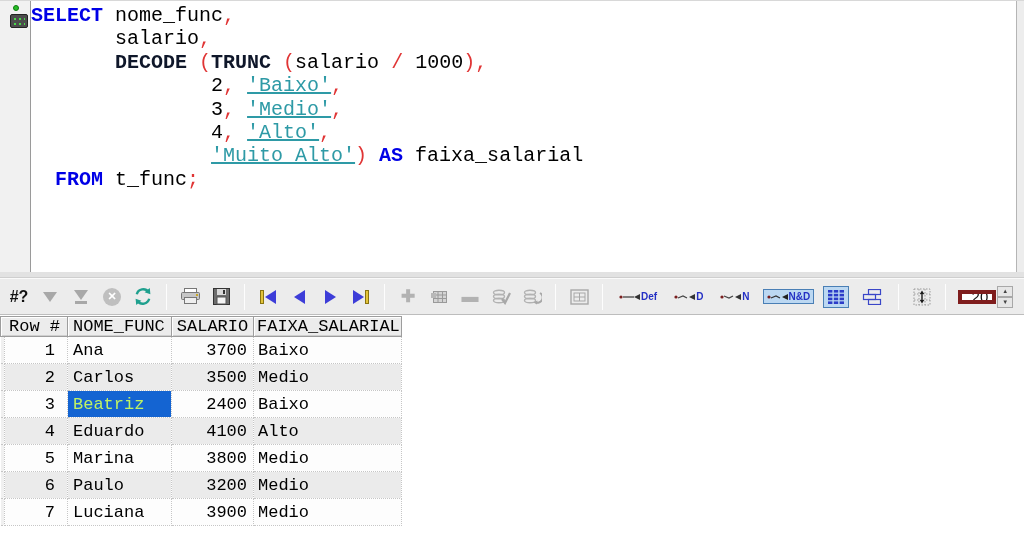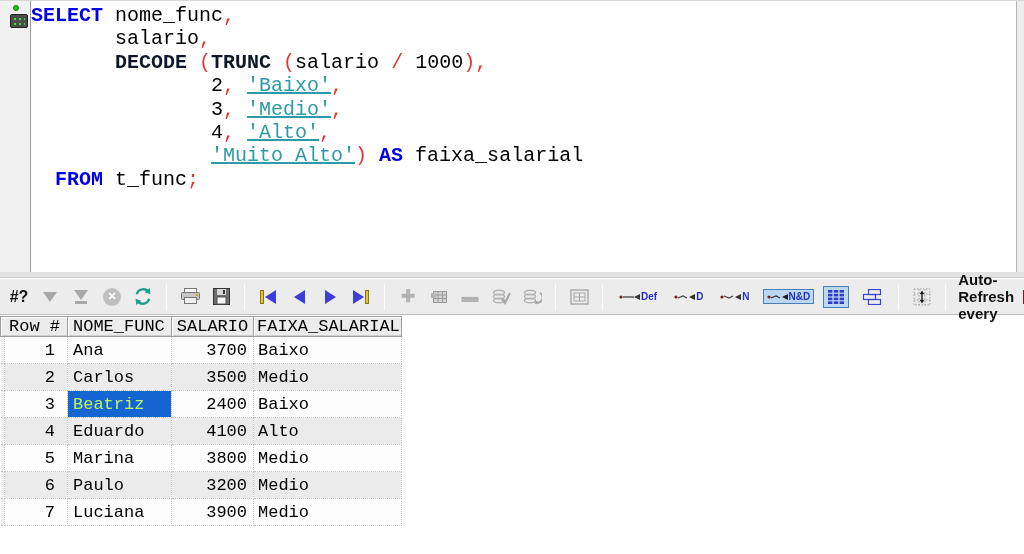--- a/index.html
+++ b/index.html
@@ -65,21 +65,21 @@
   .grey-glyph { color:#b2b2b2; font-weight:bold; font-size:17px; }
   .mini-lbl { display:flex; flex-direction:row; align-items:center; line-height:1;
               padding:1px 3px; border:1px solid transparent; }
   .mini-lbl .txt { font-size:10px; font-weight:bold; color:#2430c4; margin-top:1px; }
   .mini-lbl.sel { background:#bcd8f2; border:1px solid #4a7fb5; }
   .icon-box { padding:2px 3px; border:1px solid transparent; display:flex;
               align-items:center; justify-content:center; }
   .icon-box.sel { background:#bcd8f2; border:1px solid #4a7fb5; }
   #autorefresh-label, #autorefresh-unit { font-size:15px; font-weight:bold; color:#111; }
   #interval-wrap { display:flex; align-items:center; }
-  #interval-input { width:38px; height:14px; border:1px solid #7f1d1d;
+  #interval-input { width:38px; height:14px; border:4px solid #7f1d1d;
                     background:#fff; text-align:right; padding-right:4px;
                     font-family:"Liberation Sans", sans-serif; font-size:15px; color:#111; }
   .spin { display:flex; flex-direction:column; width:16px; height:22px; margin-left:1px; }
   .spin button { flex:1; border:1px solid #a8a8a8; background:#e6e6e6; font-size:6px;
                  line-height:1; color:#444; padding:0; cursor:default; }
 
   
   #grid { position:absolute; left:0; top:316px; border-collapse:collapse;
           table-layout:fixed; font-family:"Liberation Mono", monospace;
           font-size:17px; color:#000; }
@@ -286,21 +286,20 @@
             <line x1="12" y1="1" x2="12" y2="17"></line>
           <line x1="1" y1="6" x2="17" y2="6"></line>
             <line x1="1" y1="12" x2="17" y2="12"></line>
         </g>
         <path d="M9 2.5 L11.2 6 L6.8 6 Z" fill="#1a1a1a"></path>
         <line x1="9" y1="6" x2="9" y2="12" stroke="#1a1a1a" stroke-width="1.4"></line>
         <path d="M9 15.5 L11.2 12 L6.8 12 Z" fill="#1a1a1a"></path>
       </svg>
     </div>
     <div class="tb-sep"></div>
-    <span id="autorefresh-label">Auto-Refresh every</span>
     <div id="interval-wrap">
       <input id="interval-input" readonly="" value="20" style="">
       <div class="spin">
         <button>▲</button>
         <button>▼</button>
       </div>
     </div>
 
   </div>
 

